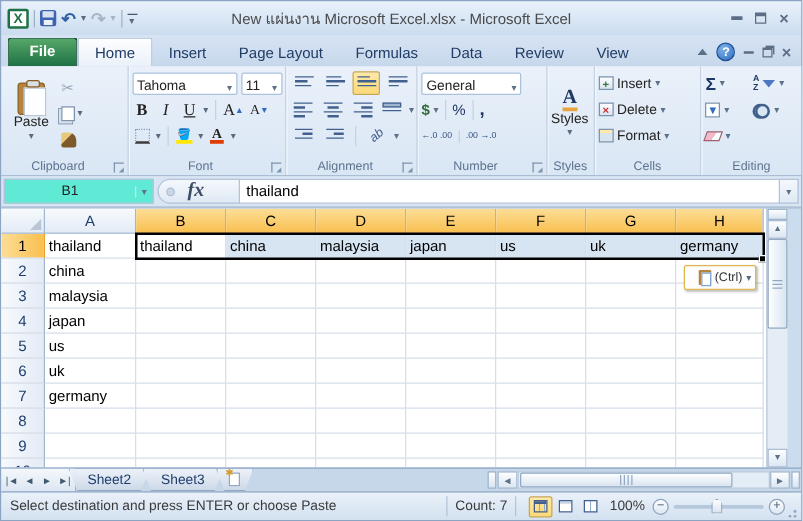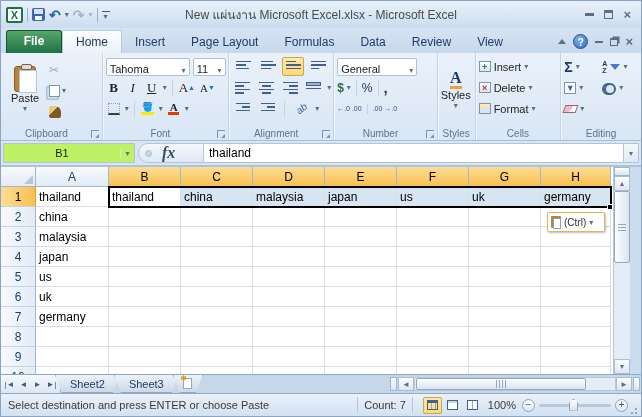--- a/index.html
+++ b/index.html
@@ -115,21 +115,21 @@
   .sortAZ { font-size:7px; line-height:7px; font-weight:bold; color:#1F3864; }
   .funnel { width:0; height:0; border-left:5px solid transparent; border-right:5px solid transparent; border-top:6px solid #4C79C4; }
   .binoc { position:relative; width:14px; height:9px; }
   .binoc:before,.binoc:after { content:""; position:absolute; top:0; width:8px; height:8px; border:2px solid #41608E; border-radius:50%; background:#D9E6F4; }
   .binoc:after { right:0; }
   .eraser { width:13px; height:8px; background:linear-gradient(110deg,#F3B8C8 55%, #FDFEFF 56%); border:1px solid #A06070; transform:skewX(-20deg); }
 
   
   .fbar { position:absolute; top:140px; left:0; right:0; height:26px; background:#D9E5F2;
     border-bottom:2px solid #AFC2D8; display:flex; align-items:center; padding:0 2px; gap:0; }
-  .namebox { width:132px; height:20px; background:#bef264; border:1px solid #B2C4DA; display:flex; align-items:center; }
+  .namebox { width:120px; height:20px; background:#5eead4; border:1px solid #B2C4DA; display:flex; align-items:center; }
   .namebox .txt { flex:1; text-align:center; font-size:11px; color:#222; }
   .namebox .dd { width:14px; text-align:center; color:#5C7188; font-size:8px; border-left:1px solid #D7E1EE; }
   .fx-pill { width:66px; height:20px; margin-left:3px; background:linear-gradient(#F4F8FC,#DFE9F4);
     border:1px solid #B2C4DA; border-radius:10px 0 0 10px; display:flex; align-items:center; padding-left:6px; gap:10px; }
   .fx-dot { width:7px; height:7px; border-radius:50%; background:#C9D6E6; border:1px solid #AEBFD4; }
   .fx-t { font-family:"Liberation Serif", serif; font-style:italic; font-weight:bold; font-size:16px; color:#3B4C63; }
   .f-input { flex:1; height:20px; background:#fff; border:1px solid #B2C4DA; border-left:none;
     display:flex; align-items:center; padding-left:5px; font-size:12px; color:#000; }
   .f-expand { width:15px; height:20px; background:linear-gradient(#F4F8FC,#DFE9F4); border:1px solid #B2C4DA; border-left:none;
     display:flex; align-items:center; justify-content:center; color:#5C7188; font-size:8px; }
@@ -148,21 +148,21 @@
   .rnum { width:35px; background:linear-gradient(90deg,#F7FAFD,#E3EBF6); border-right:1px solid #9FB6CF; border-bottom:1px solid #C9D3E0;
     display:flex; align-items:center; justify-content:center; color:#1F3D6B; font-size:12px; }
   .rnum.sel { background:linear-gradient(90deg,#FCDD96,#F9C050); color:#000; border-right:1px solid #E99F27; }
   .cell { border-right:1px solid #D6DEE9; border-bottom:1px solid #D6DEE9; display:flex; align-items:center;
     padding-left:3px; font-size:12px; color:#000; overflow:hidden; white-space:nowrap; }
   .selblue { background:#D7E5F3; }
   .selbox { position:absolute; left:107px; top:19px; width:504px; height:22px; border:2px solid #000; pointer-events:none; }
   .fillhandle { position:absolute; left:606px; top:37px; width:6px; height:6px; background:#000; border:1px solid #fff; }
   .paste-opts { position:absolute; left:546px; top:45px; width:58px; height:20px; background:#FDFDFD;
     border:1px solid #E0B84F; border-radius:2px; box-shadow:1px 1px 2px rgba(0,0,0,.25);
-    display:flex; align-items:center; gap:3px; padding:0 3px; }
+    display:flex; align-items:center; gap:3px; padding:0 3px;justify-content:flex-end; }
   .clip-sm { width:10px; height:12px; background:#B8833C; border-radius:1px; position:relative; }
   .clip-sm:before { content:""; position:absolute; left:2px; top:2px; width:6px; height:9px; background:#fff; border:1px solid #7FA4D4; }
   .pol { font-size:10px; color:#333; }
 
   
   .vscroll { position:absolute; top:166px; left:612px; width:17px; height:207px; background:#E4ECF5; border-left:1px solid #B6C8DC; display:flex; flex-direction:column; }
   .vsplit { height:9px; background:linear-gradient(#FDFEFF,#D9E4F0); border:1px solid #9FB6CF; }
   .sbtn { height:15px; display:flex; align-items:center; justify-content:center; background:linear-gradient(#FDFEFF,#DCE6F2); border:1px solid #AABCD1; color:#5C7188; font-size:7px; }
   .vthumb { height:72px; margin:0; background:linear-gradient(90deg,#FDFEFF,#D9E4F0); border:1px solid #93A9C3; border-radius:2px;
     display:flex; flex-direction:column; align-items:center; justify-content:center; gap:2px; }

